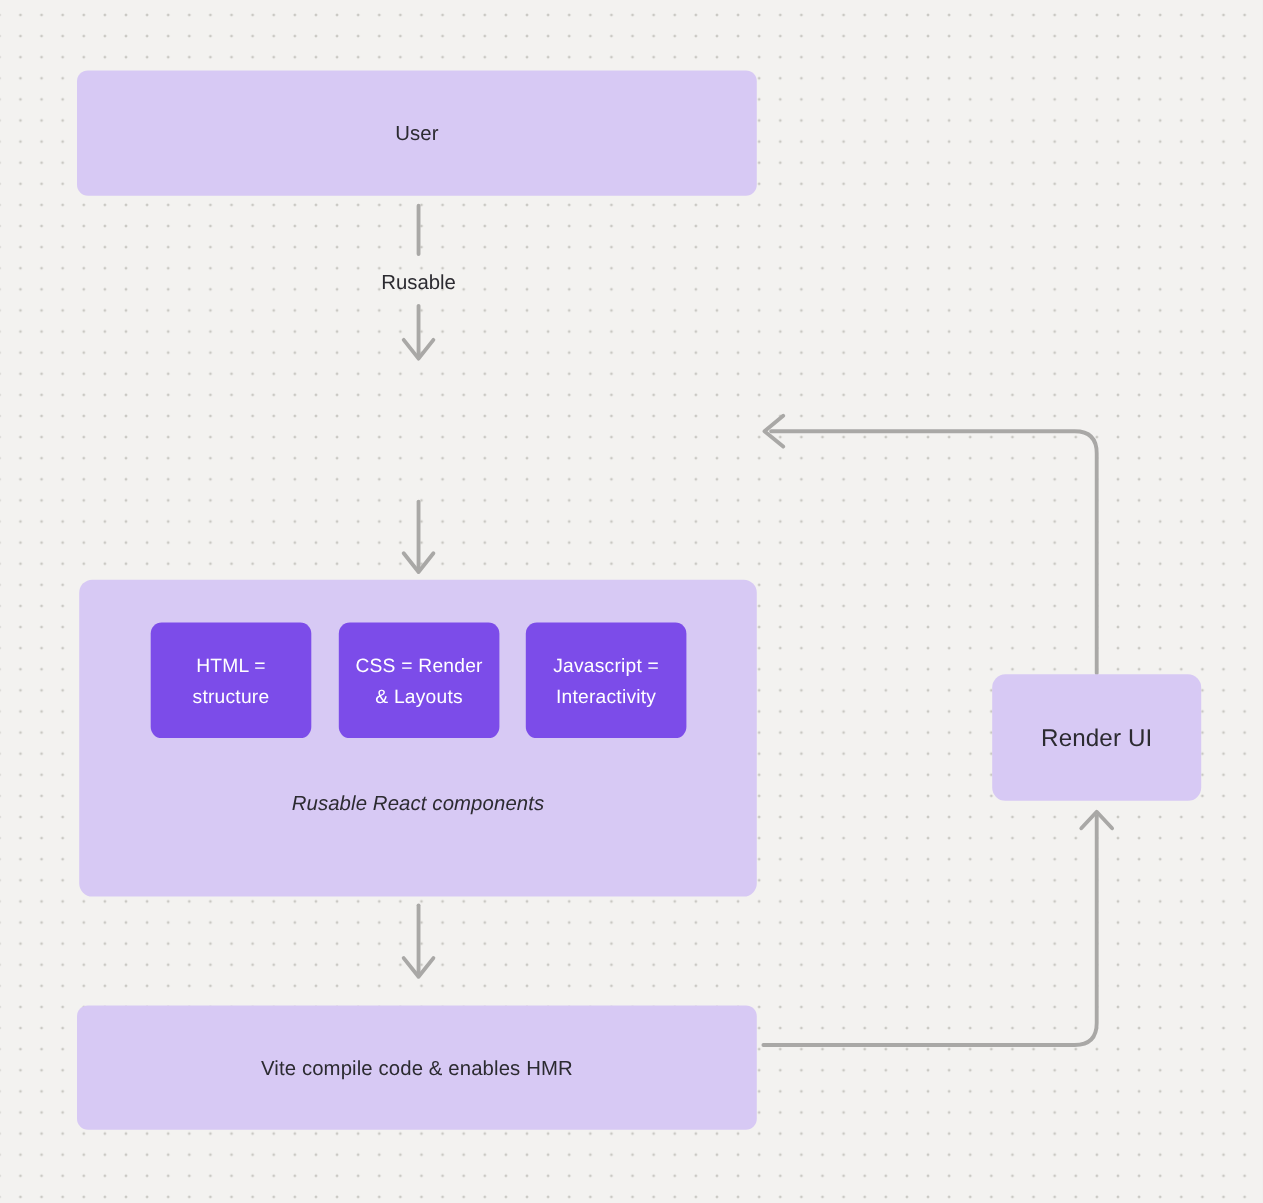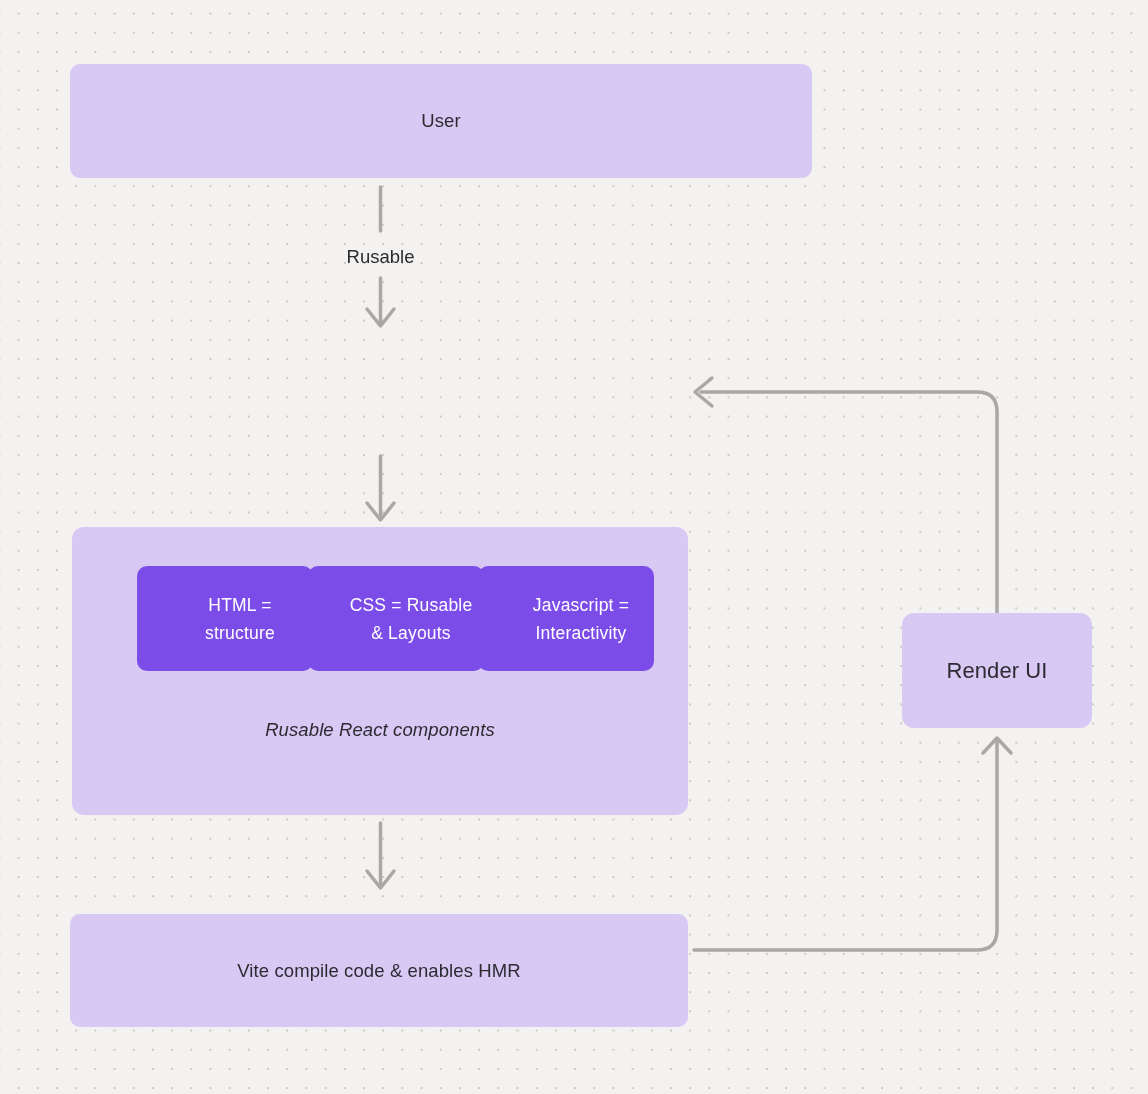--- a/index.html
+++ b/index.html
@@ -49,21 +49,20 @@
     display: flex;
     flex-direction: column;
     align-items: center;
     justify-content: center;
     color: var(--text-light, #ffffff);
     font-size: 17.5px;
     font-weight: 500;
     line-height: 28px;
     text-align: center;
     letter-spacing: 0.2px;
-    padding-left: 30px;
   }
   .caption {
     position: absolute;
     text-align: center;
     font-size: 18.5px;
     line-height: 26px;
     letter-spacing: 0.1px;
     font-style: italic;
   }
   .edge-label {
@@ -91,38 +90,38 @@
     <path d="M380.5 823 L380.5 884"></path>
     <path d="M367 871 L380.5 888 L394 871"></path>
 
     <path d="M694 950 L977 950 Q997 950 997 930 L997 742"></path>
     <path d="M983 753 L997 738 L1011 753"></path>
 
     <path d="M997 612 L997 412 Q997 392 977 392 L701 392"></path>
     <path d="M712 378 L695 392 L712 406"></path>
   </svg>
 
-  <div class="node" style="left:70px; top:64px; width:742px; height:114px;">
+  <div class="node" style="left:70px; top:64px; width:618px; height:114px;">
     <span>User</span>
   </div>
 
   <div class="edge-label" style="left:320px; top:245px; width:121px;">
     <span>Rusable</span>
   </div>
 
 
   <div class="node group" style="left:72px; top:527px; width:616px; height:288px;"></div>
 
   <div class="chip" style="left:137px; top:566px; width:146px; height:105px;">
     <span>HTML =</span>
     <span>structure</span>
   </div>
 
   <div class="chip" style="left:308px; top:566px; width:146px; height:105px;">
-    <span>CSS = Rusable</span>
+    <span>CSS = Render</span>
     <span>&amp; Layouts</span>
   </div>
 
   <div class="chip" style="left:478px; top:566px; width:146px; height:105px;">
     <span>Javascript =</span>
     <span>Interactivity</span>
   </div>
 
   <div class="caption" style="left:72px; top:717px; width:616px;">
     <span>Rusable React components</span>

